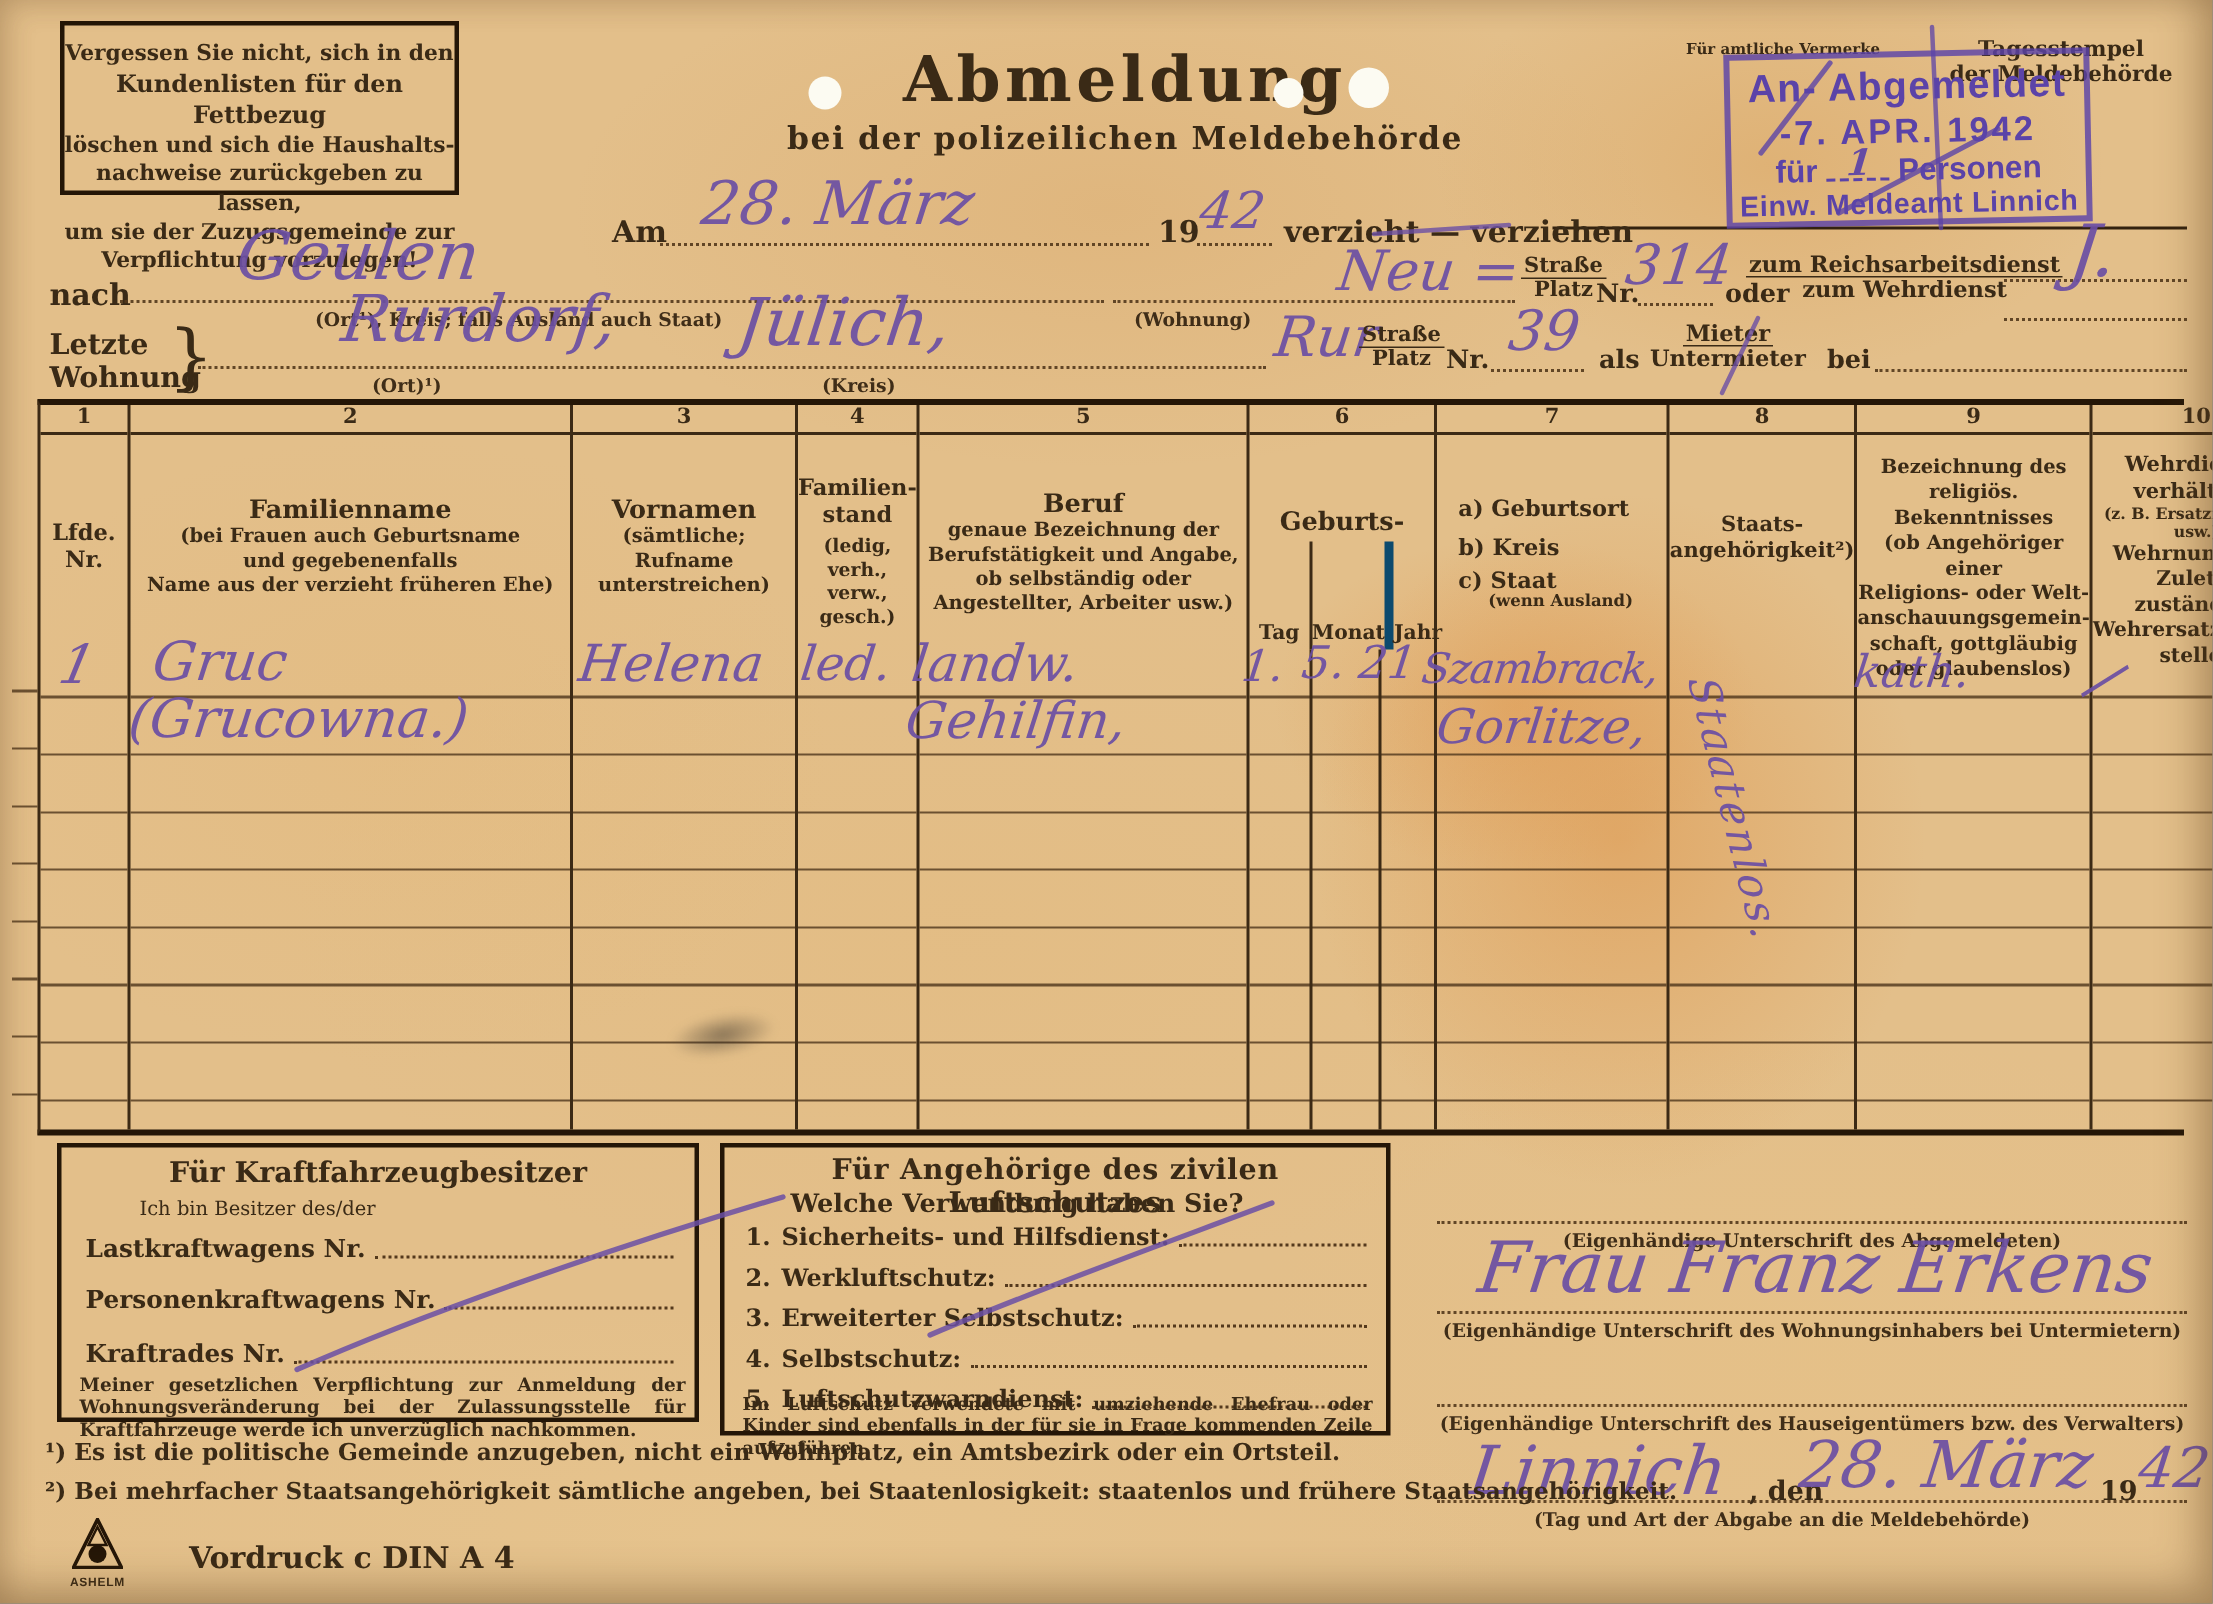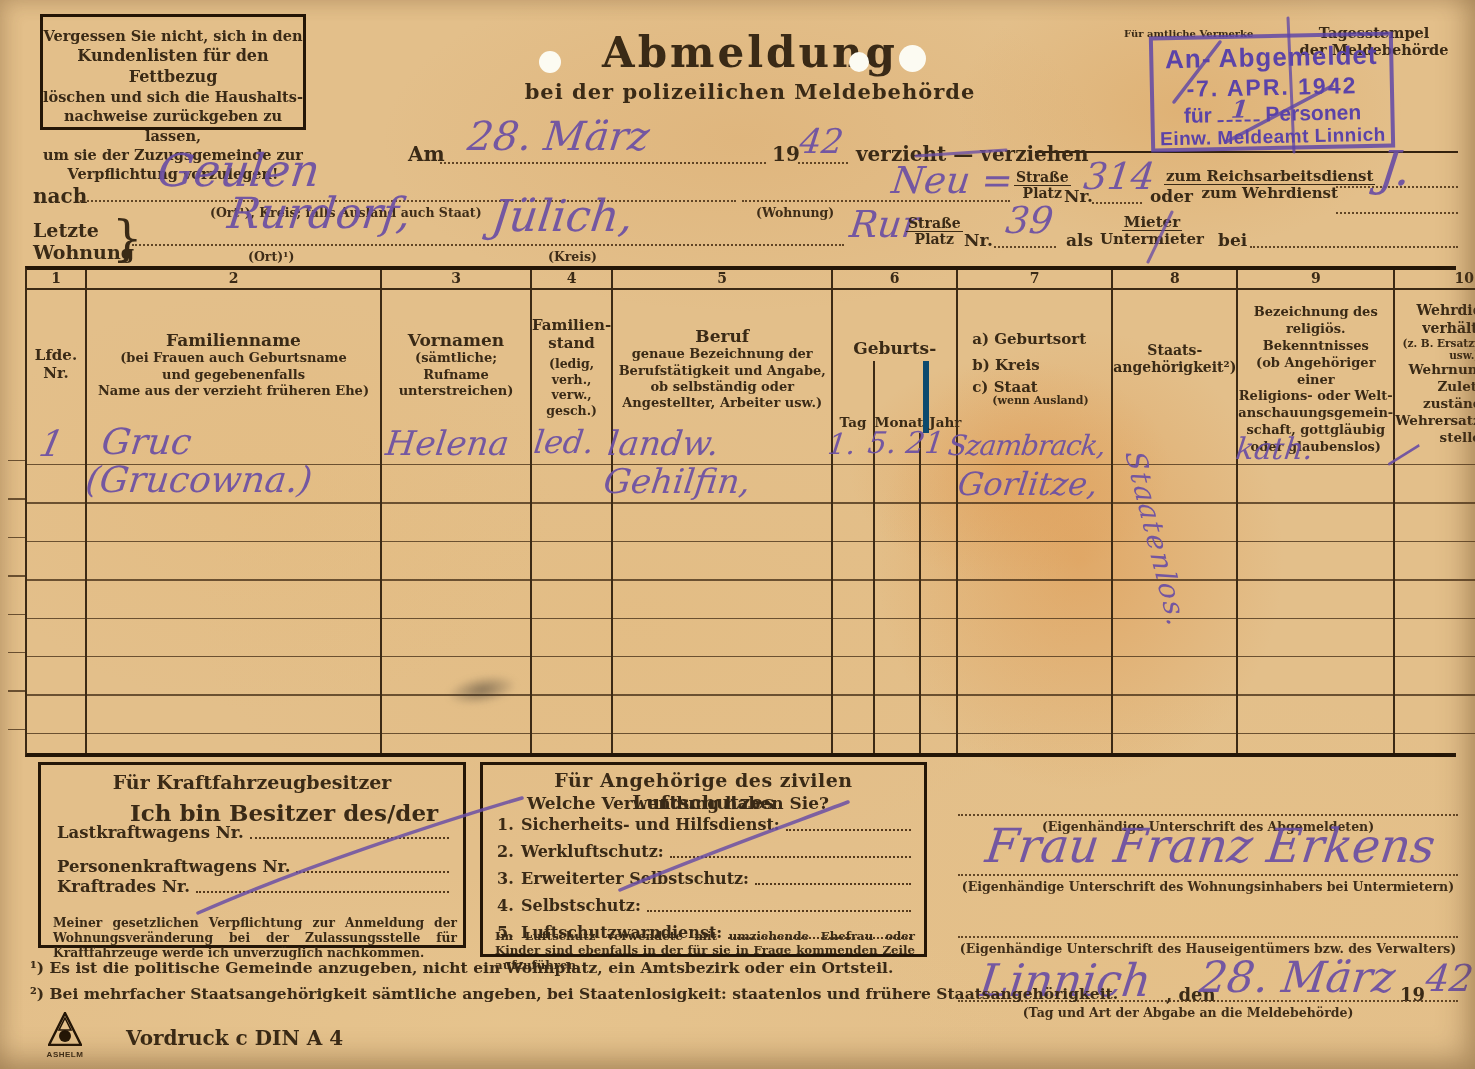--- a/index.html
+++ b/index.html
@@ -276,30 +276,30 @@
   <div class="hand" style="left:948px;top:432px;font-size:28px;letter-spacing:-1px;">Szambrack,</div>
   <div class="hand" style="left:958px;top:468px;font-size:32px;">Gorlitze,</div>
   <div class="hand" style="left:1148px;top:450px;font-size:28px;letter-spacing:2px;transform:rotate(76deg) skewX(-7deg);transform-origin:0 0;">Staatenlos.</div>
   <div class="hand" style="left:1236px;top:434px;font-size:30px;">kath.</div>
   <div class="hand" style="left:1382px;top:432px;font-size:40px;transform:rotate(-32deg);">—</div>
 
   <div class="abs" style="left:446px;top:676px;width:72px;height:28px;border-radius:50%;filter:blur(3px);transform:rotate(-10deg);background:radial-gradient(rgba(45,40,35,.5),rgba(45,40,35,0) 70%);"></div>
 
   <div class="boxfrm" style="left:38px;top:762px;width:428px;height:186px;">
     <div style="text-align:center;margin-top:6px;font-size:19px;font-weight:800;">Für Kraftfahrzeugbesitzer</div>
-    <div class="abs" style="left:52px;top:34px;font-size:23px;font-weight:700;margin-left:37px;">Ich bin Besitzer des/der</div>
+    <div class="abs" style="left:52px;top:34px;font-size:13px;font-weight:400;">Ich bin Besitzer des/der</div>
     <div class="brow" style="left:16px;top:58px;width:396px;">
         <span>Lastkraftwagens Nr.</span>
         <span class="fill"></span>
       </div>
     <div class="brow" style="left:16px;top:92px;width:396px;">
         <span>Personenkraftwagens Nr.</span>
         <span class="fill"></span>
       </div>
-    <div class="brow" style="left:16px;top:112px;width:396px;">
+    <div class="brow" style="left:16px;top:128px;width:396px;">
         <span>Kraftrades Nr.</span>
         <span class="fill"></span>
       </div>
     <div class="bft" style="left:12px;top:150px;width:404px;">Meiner gesetzlichen Verpflichtung zur Anmeldung der Wohnungsveränderung bei der Zulassungsstelle für Kraftfahrzeuge werde ich unverzüglich nachkommen.</div>
   </div>
 
   <div class="boxfrm" style="left:480px;top:762px;width:447px;height:195px;">
     <div style="text-align:center;margin-top:4px;font-size:19px;font-weight:800;letter-spacing:.5px;">Für Angehörige des zivilen Luftschutzes</div>
     <div class="abs" style="left:44px;top:28px;font-size:17px;font-weight:600;">Welche Verwendung haben Sie?</div>
     <div class="brow" style="left:14px;top:50px;width:418px;font-size:16px;">

